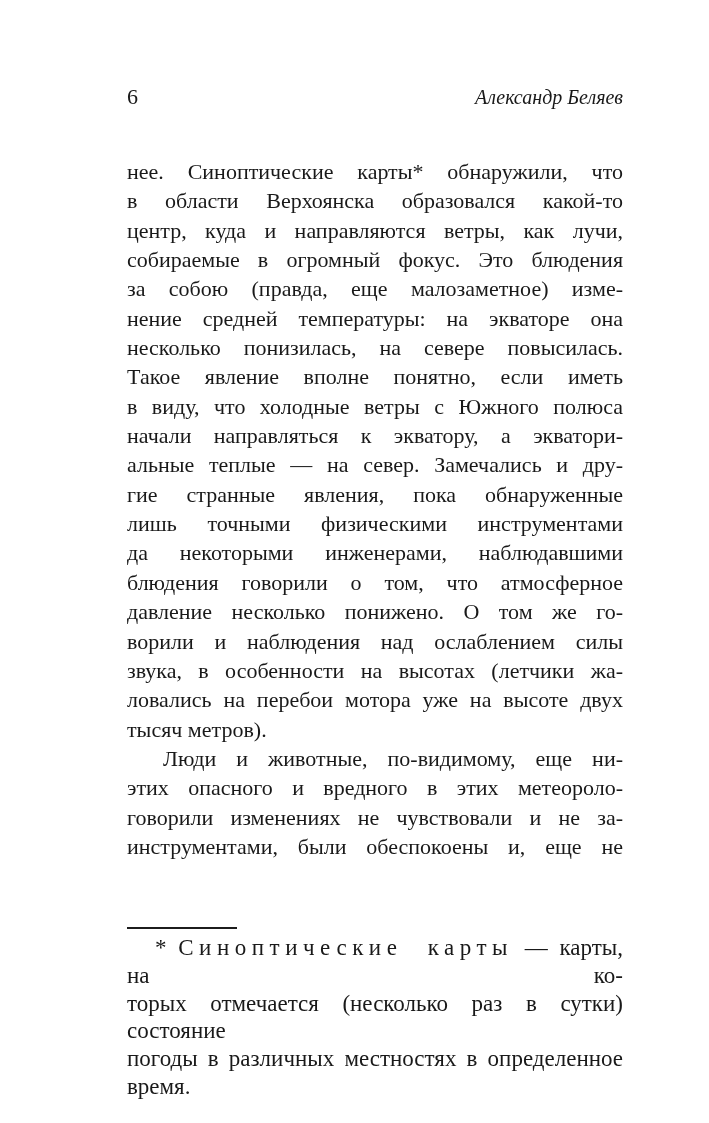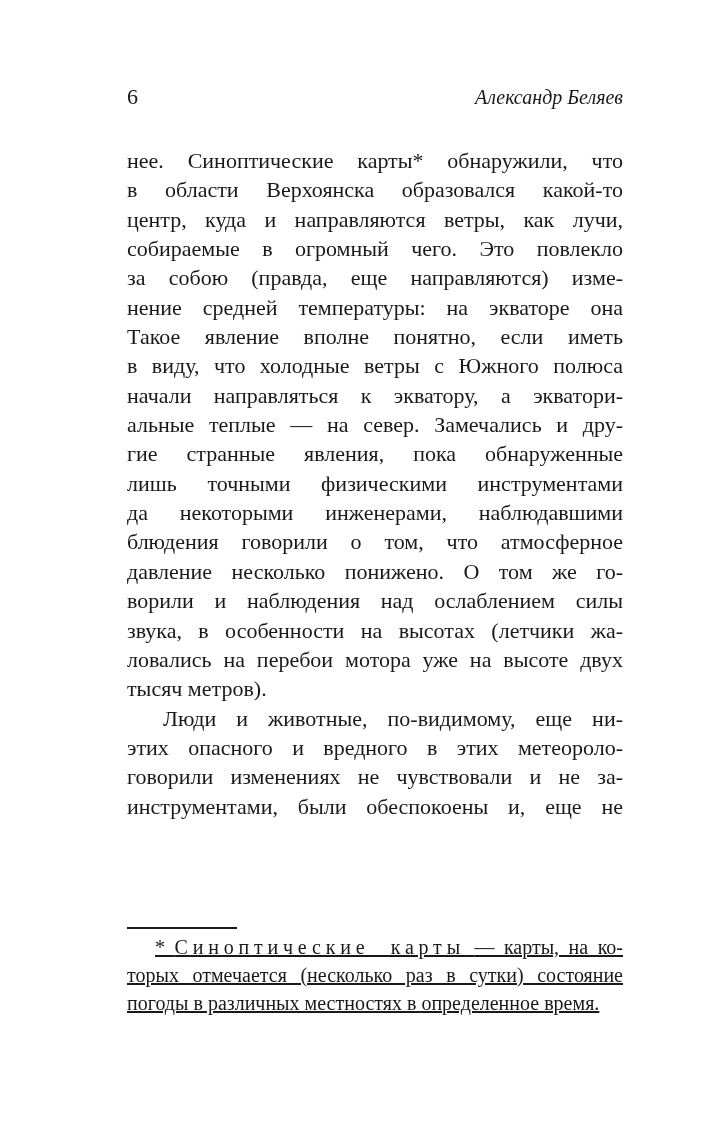--- a/index.html
+++ b/index.html
@@ -34,41 +34,40 @@
     font-style: normal;
   }
   .author {
     font-size: 20px;
     font-style: italic;
   }
   .body-text {
     position: absolute;
     left: 127px;
     width: 496px;
-    top: 146px;
+    top: 157px;
     font-size: 22px;
     line-height: 29.35px;
   }
   .line {
     text-align: justify;
   }
   .line.just {
     text-align-last: justify;
   }
   .line.indent {
     text-indent: 36px;
   }
   .footnote {
     position: absolute;
     left: 127px;
     width: 496px;
     top: 927px;
-    font-size: 20px;
+    font-size: 23px;
     line-height: 27.8px;
-    text-decoration: underline;
   }
   .fn-rule {
     width: 110px;
     border-top: 2px solid #1c1c1c;
     margin-bottom: 5px;
   }
   .fn-line {
     text-align: justify;
   }
   .fn-line.just {
@@ -91,23 +90,24 @@
   <div class="header">
     <span class="pagenum">6</span>
     <span class="author">Александр Беляев</span>
   </div>
 
   <div class="body-text">
       <div>
         <div class="line just">нее. Синоптические карты* обнаружили, что</div>
         <div class="line just">в области Верхоянска образовался какой-то</div>
         <div class="line just">центр, куда и направляются ветры, как лучи,</div>
-        <div class="line just">собираемые в огромный чего. Это повлекло</div>
-        <div class="line just">за собою (правда, еще направляются) изме-</div>
+        <div class="line just">собираемые в огромный фокус. Это блюдения</div>
+        <div class="line just">за собою (правда, еще малозаметное) изме-</div>
         <div class="line just">нение средней температуры: на экваторе она</div>
+        <div class="line just">несколько понизилась, на севере повысилась.</div>
         <div class="line just">Такое явление вполне понятно, если иметь</div>
         <div class="line just">в виду, что холодные ветры с Южного полюса</div>
         <div class="line just">начали направляться к экватору, а экватори-</div>
         <div class="line just">альные теплые — на север. Замечались и дру-</div>
         <div class="line just">гие странные явления, пока обнаруженные</div>
         <div class="line just">лишь точными физическими инструментами</div>
         <div class="line just">да некоторыми инженерами, наблюдавшими</div>
         <div class="line just">блюдения говорили о том, что атмосферное</div>
         <div class="line just">давление несколько понижено. О том же го-</div>
         <div class="line just">ворили и наблюдения над ослаблением силы</div>

